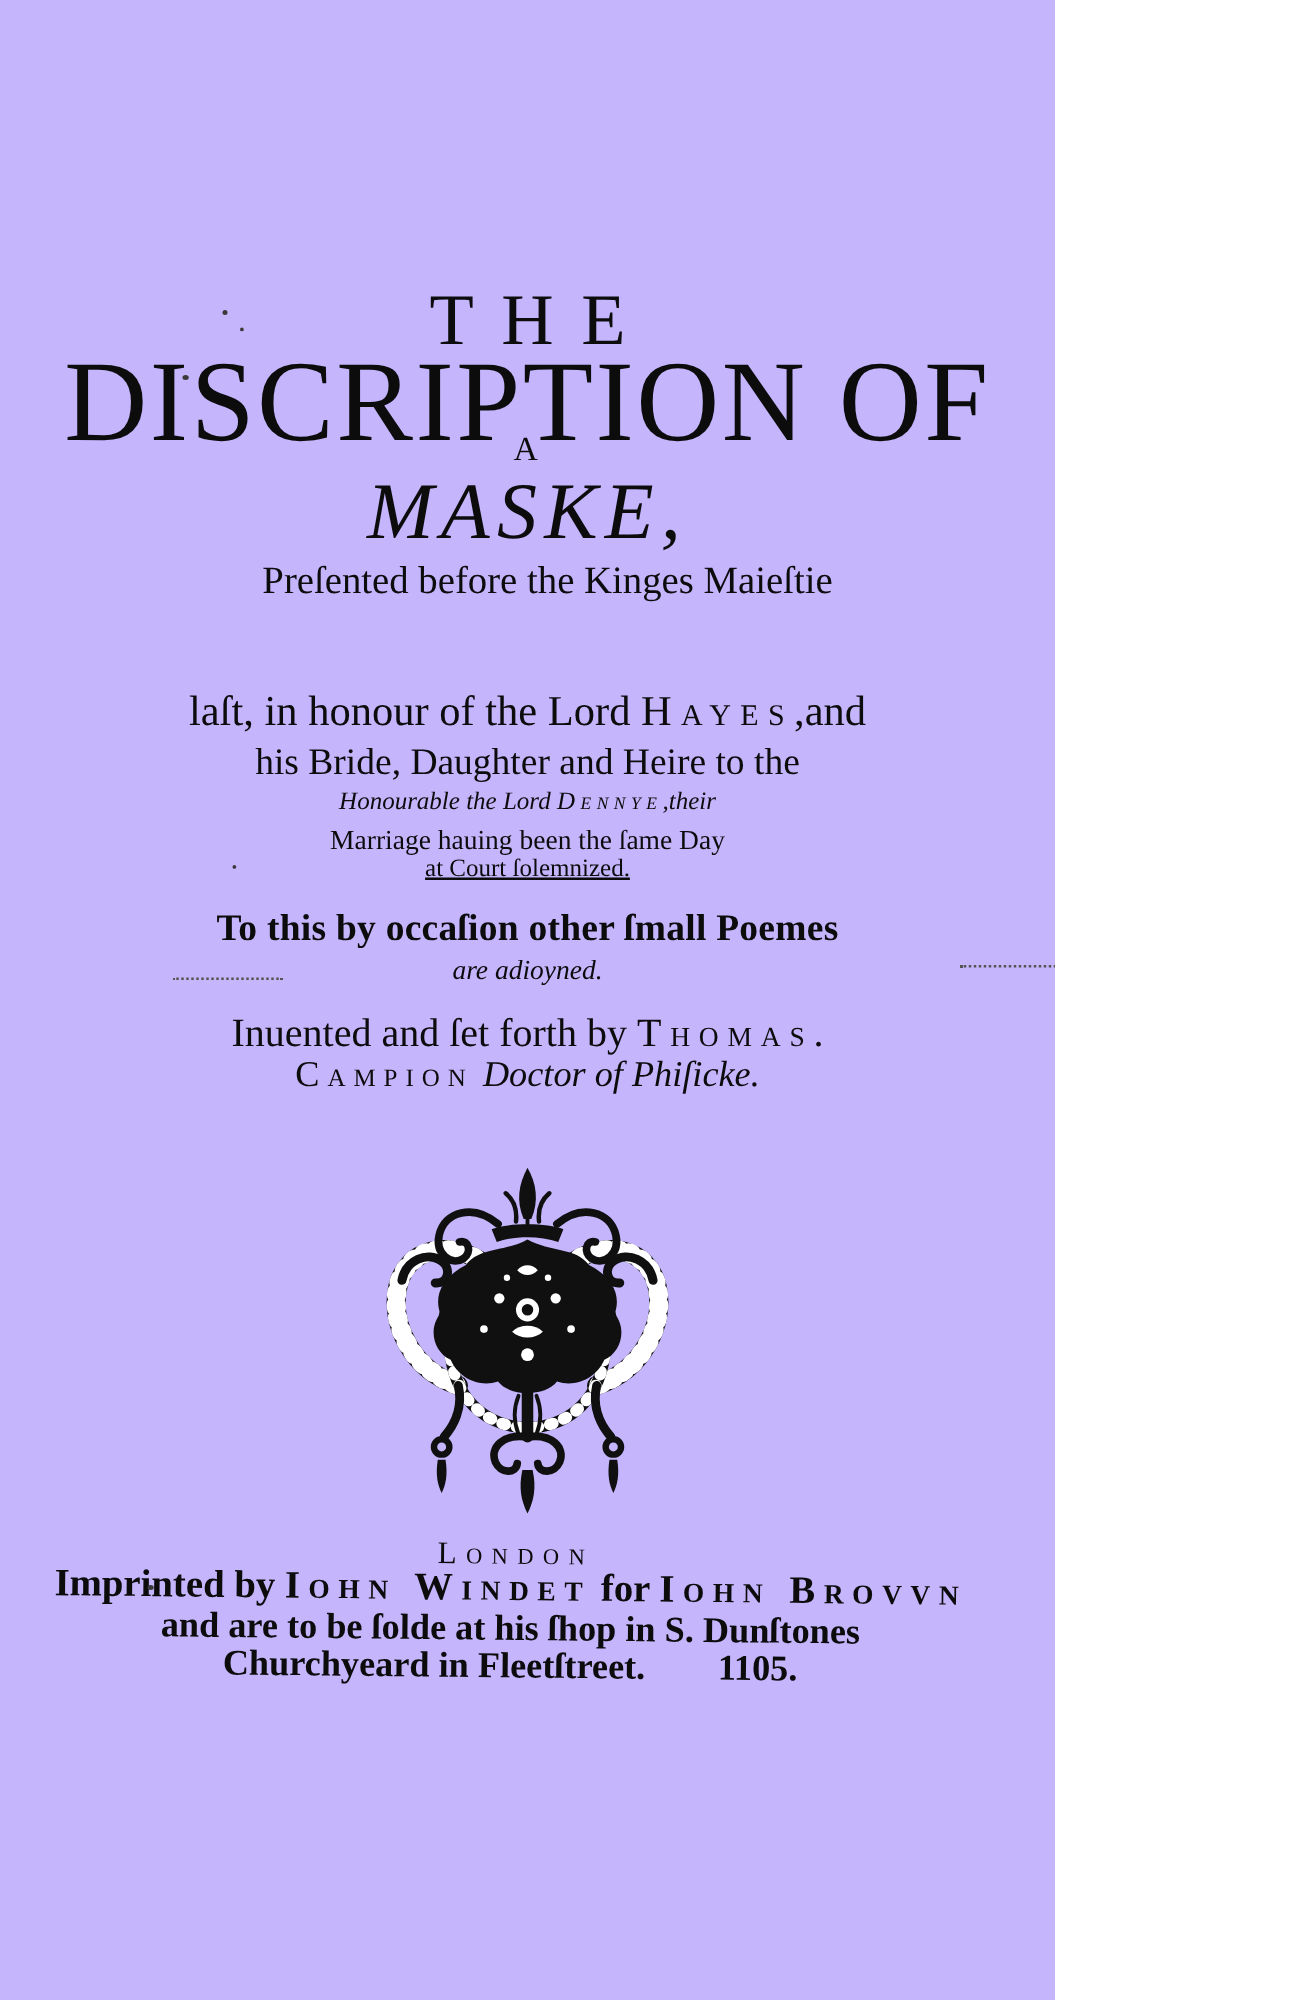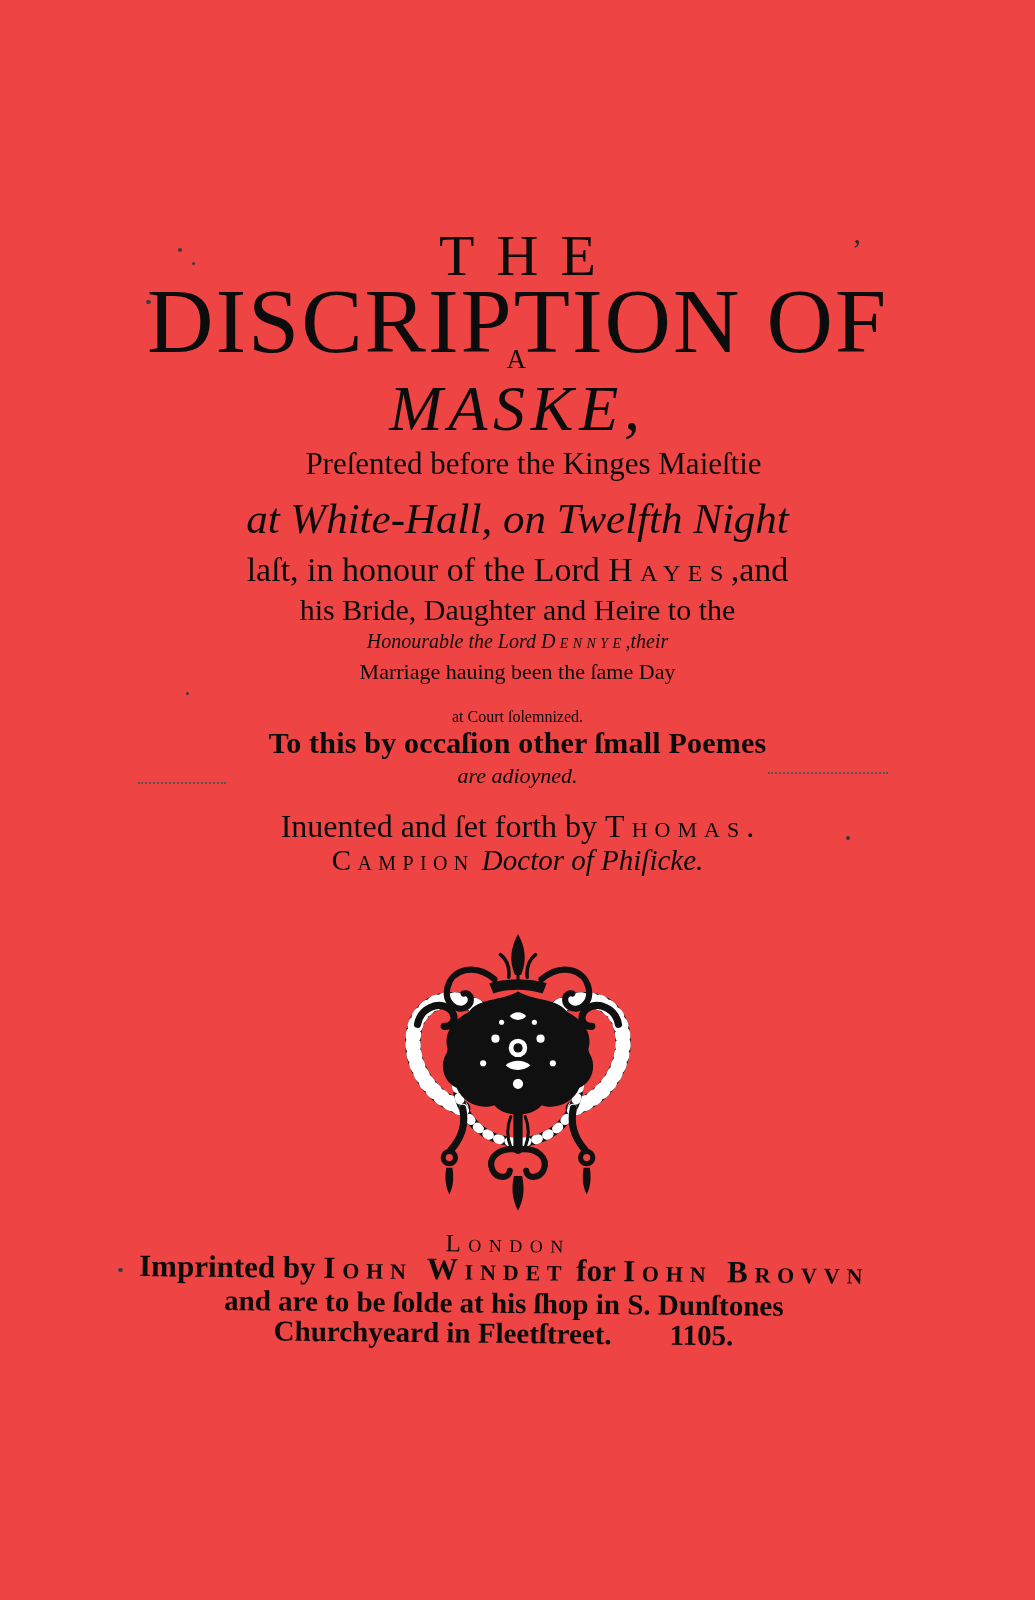--- a/index.html
+++ b/index.html
@@ -1,37 +1,37 @@
 <!DOCTYPE html>
 <html><head>
 <meta charset="utf-8">
 <style>
   html,body{margin:0;padding:0;background:#ffffff;}
   .page{
     position:relative;
-    width:1035px;height:1600px;
-    background:#ef4444;
+    width:844px;height:1600px;
+    background:#c4b5fd;
     overflow:hidden;
     font-family:"Liberation Serif","DejaVu Serif",serif;
     color:#0c0c0c;
   }
   .ln{position:absolute;left:0;width:100%;text-align:center;white-space:nowrap;}
   
   .l-the{top:222px;font-size:58px;letter-spacing:.38em;text-indent:.38em;}
   .l-main{top:268px;font-size:92px;letter-spacing:2px;}
   .l-a{top:344px;font-size:27px;letter-spacing:.1em;}
   .l-maske{top:372px;font-size:64px;font-style:italic;letter-spacing:.09em;}
   
   .l-sub1{top:446px;font-size:31px;padding-left:16px;}
   .l-sub2{top:494px;font-size:43px;font-style:italic;}
   .l-sub3{top:551px;font-size:34px;}
   .l-sub4{top:593px;font-size:30px;}
   .l-sub5{top:630px;font-size:20px;font-style:italic;}
   .l-sub6{top:659px;font-size:22px;}
-  .l-sub7{top:708px;font-size:16px;}
+  .l-sub7{top:684px;font-size:20px;text-decoration:underline;}
   
   .l-occ1{top:726px;font-size:30px;font-weight:bold;letter-spacing:.2px;}
   .l-occ2{top:763px;font-size:22px;font-style:italic;}
   
   .l-auth1{top:808px;font-size:32px;}
   .l-auth2{top:844px;font-size:29px;}
   
   .imprint{position:absolute;left:0;width:100%;top:0;transform:rotate(.6deg);}
   .l-city{top:1230px;font-size:25px;}
   .l-imp1{top:1252px;font-size:31px;font-weight:bold;}
@@ -51,21 +51,20 @@
 <body>
 
 <div class="page">
 
   <div class="ln l-the">THE</div>
   <div class="ln l-main">DISCRIPTION OF</div>
   <div class="ln l-a">A</div>
   <div class="ln l-maske">MASKE,</div>
 
   <div class="ln l-sub1">Preſented before the Kinges Maieſtie</div>
-  <div class="ln l-sub2">at White-Hall, on Twelfth Night</div>
   <div class="ln l-sub3">
     <span>laſt, in honour of the Lord </span><span class="sc">Hayes</span><span>,and</span>
   </div>
   <div class="ln l-sub4">his Bride, Daughter and Heire to the</div>
   <div class="ln l-sub5">
     <span>Honourable the Lord </span><span class="sc">Dennye</span><span>,their</span>
   </div>
   <div class="ln l-sub6">Marriage hauing been the ſame Day</div>
   <div class="ln l-sub7">at Court ſolemnized.</div>
 

